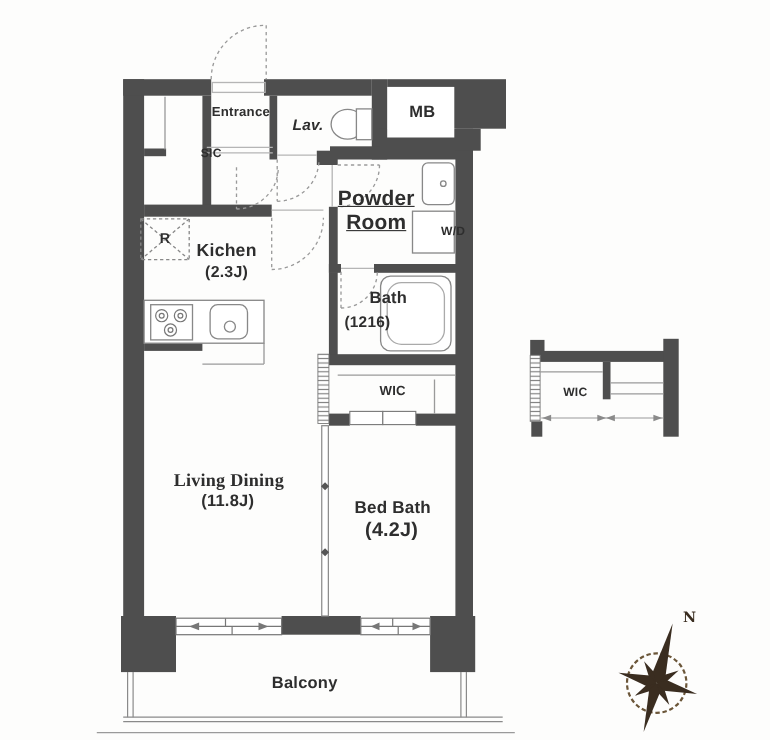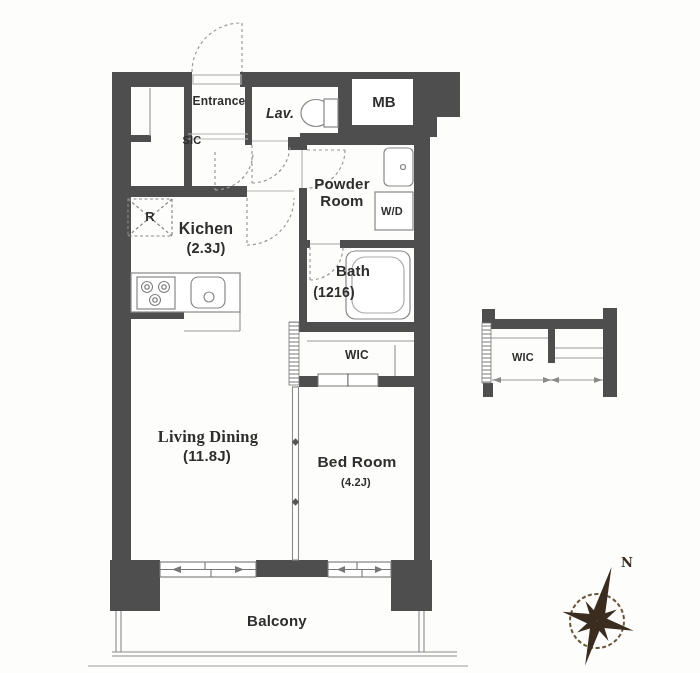--- a/index.html
+++ b/index.html
@@ -186,29 +186,29 @@
       <path d="M38,0 L8,5 L0,0 L8,-5 Z"></path>
       <path d="M-36,0 L-8,5 L0,0 L-8,-5 Z"></path>
     </g>
   </g>
 </svg>
 
 <div class="lbl" style="left:219px;top:102px;font-size:12px;">Entrance</div>
 <div class="lbl" style="left:168px;top:140px;font-size:11px;margin-left:24px;">SIC</div>
 <div class="lbl" style="left:280px;top:113px;font-size:14px;font-style:italic;">Lav.</div>
 <div class="lbl" style="left:384px;top:102px;font-size:15px;">MB</div>
-<div class="lbl wrap" style="left:342px;top:192px;font-size:15px;width:72px;">Powder Room</div>
-<div class="lbl" style="left:392px;top:211px;font-size:11px;">W/D</div>
+<div class="lbl wrap" style="left:342px;top:192px;font-size:19px;width:72px;text-decoration:underline;">Powder Room</div>
+<div class="lbl" style="left:412px;top:211px;font-size:11px;">W/D</div>
 <div class="lbl" style="left:206px;top:229px;font-size:16px;">Kichen</div>
 <div class="lbl" style="left:206px;top:248px;font-size:14.5px;">(2.3J)</div>
 <div class="lbl" style="left:150px;top:217px;font-size:13px;">R</div>
 <div class="lbl" style="left:333px;top:271px;font-size:15px;margin-left:20px;">Bath</div>
 <div class="lbl" style="left:334px;top:292px;font-size:14px;">(1216)</div>
 <div class="lbl" style="left:357px;top:356px;font-size:12px;">WIC</div>
 <div class="lbl" style="left:208px;top:437px;font-size:16.5px;font-family:Liberation Serif, serif;">Living Dining</div>
 <div class="lbl" style="left:207px;top:456px;font-size:15px;">(11.8J)</div>
-<div class="lbl" style="left:357px;top:462px;font-size:15.5px;">Bed Room</div>
-<div class="lbl" style="left:356px;top:482px;font-size:11px;text-align:center;">(4.2J)</div>
+<div class="lbl" style="left:357px;top:462px;font-size:15.5px;">Bed Bath</div>
+<div class="lbl" style="left:356px;top:482px;font-size:18px;text-align:center;">(4.2J)</div>
 <div class="lbl" style="left:277px;top:621px;font-size:15px;">Balcony</div>
 <div class="lbl" style="left:523px;top:357px;font-size:11px;">WIC</div>
 <div class="lbl serif" style="left:627px;top:563px;font-size:13px;color:#3a2d20;">N</div>
 
 </div>
 
 </body></html>

